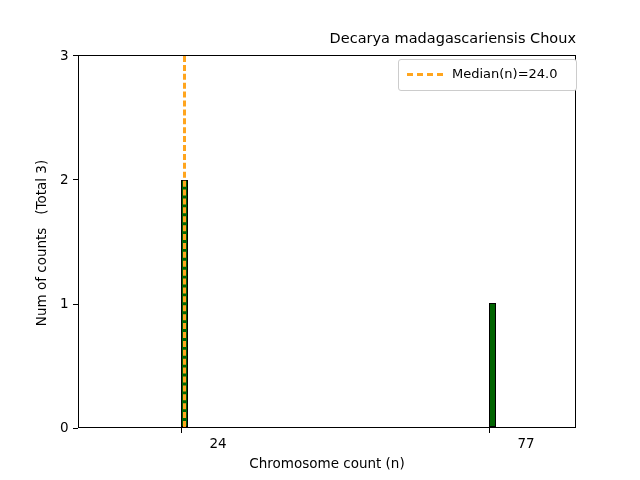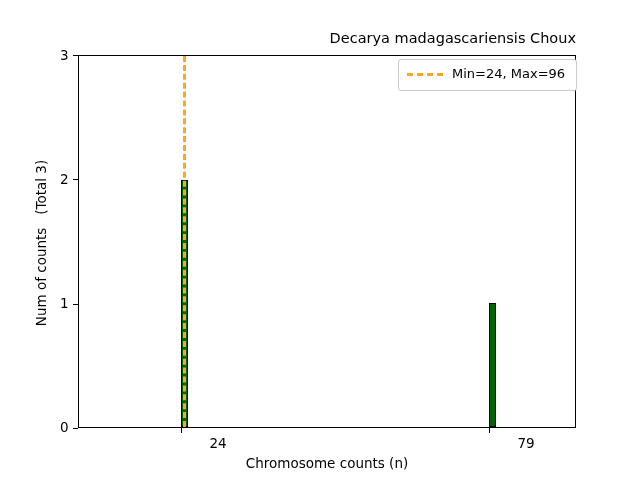--- a/index.html
+++ b/index.html
@@ -182,41 +182,41 @@
 
     <div class="ytick-label" style="left:60px; top:421px; right:auto;">0</div>
     <div class="ytick-mark" style="left:73px; top:427.9px;"></div>
   </div>
 
   <div>
     <div class="xtick-mark" style="left:181px; top:428px;"></div>
     <div class="xtick-label" style="left:181px; top:437px;">24</div>
 
     <div class="xtick-mark" style="left:489px; top:428px;"></div>
-    <div class="xtick-label" style="left:489px; top:437px;">79</div>
+    <div class="xtick-label" style="left:489px; top:437px;">77</div>
   </div>
 
-  <div id="xlabel">Chromosome counts (n)</div>
+  <div id="xlabel">Chromosome count (n)</div>
 
   <div id="ylabel">Num of counts   (Total 3)</div>
 
   <div id="plot-area">
     <div id="plot-inner">
 
       <div class="bar" style="left: 101.6px; width: 7.6px; height: 66.667%; background: rgb(0, 100, 0); border-color: rgb(0, 0, 0);"></div>
 
       <div class="bar" style="left: 409.6px; width: 7.6px; height: 33.333%; background: rgb(0, 100, 0); border-color: rgb(0, 0, 0);"></div>
 
       <div id="median-line" style="left: 103.5px; border-left-color: rgb(255, 165, 30);"></div>
 
       <div id="legend">
         <div id="legend-row">
           <div id="legend-swatch" style="border-top-color: rgb(255, 165, 30);"></div>
           <div id="legend-texts">
-            <div class="legend-text">Min=24, Max=96</div>
+            <div class="legend-text">Median(n)=24.0</div>
           </div>
         </div>
       </div>
 
     </div>
   </div>
 
 </div>
 
 </body></html>

